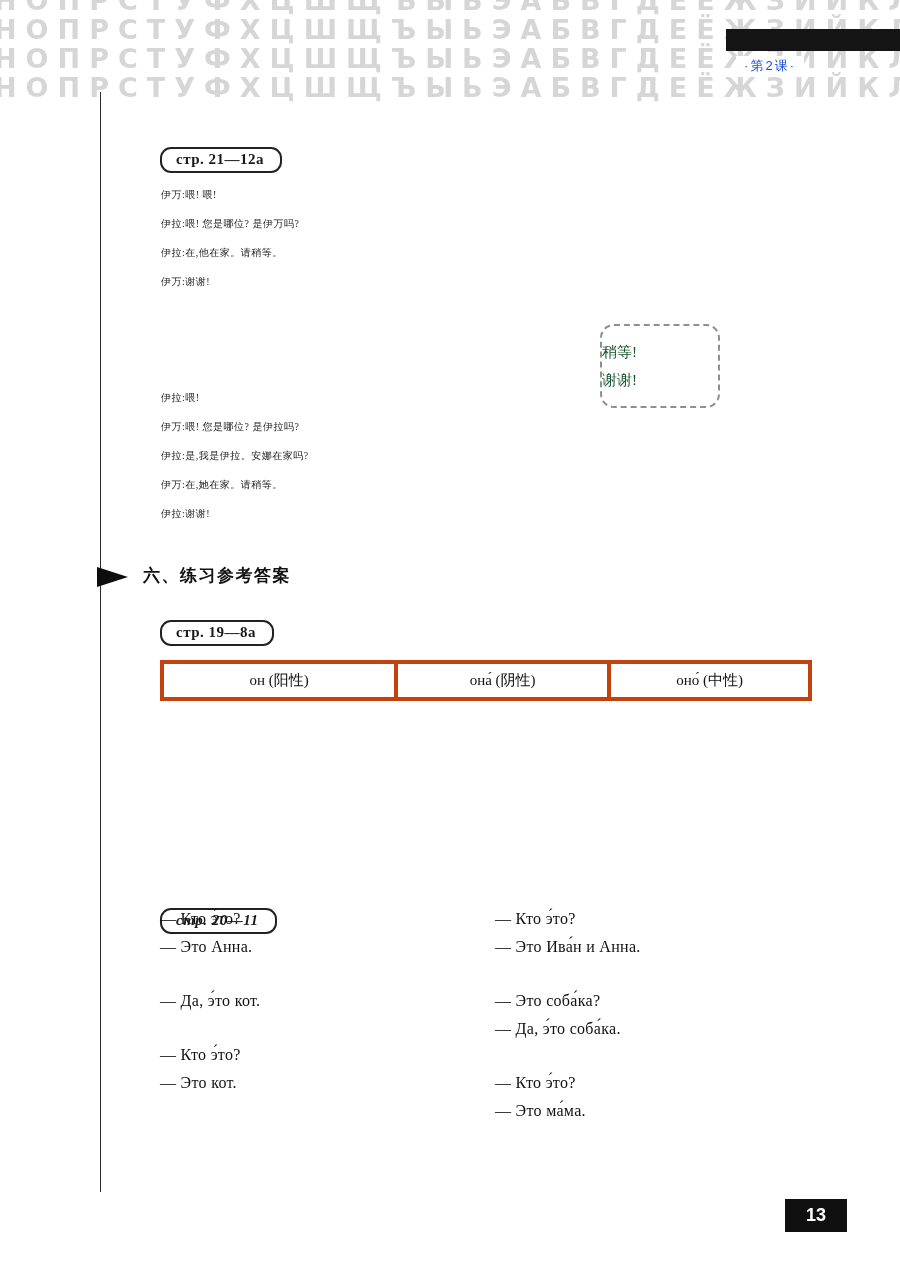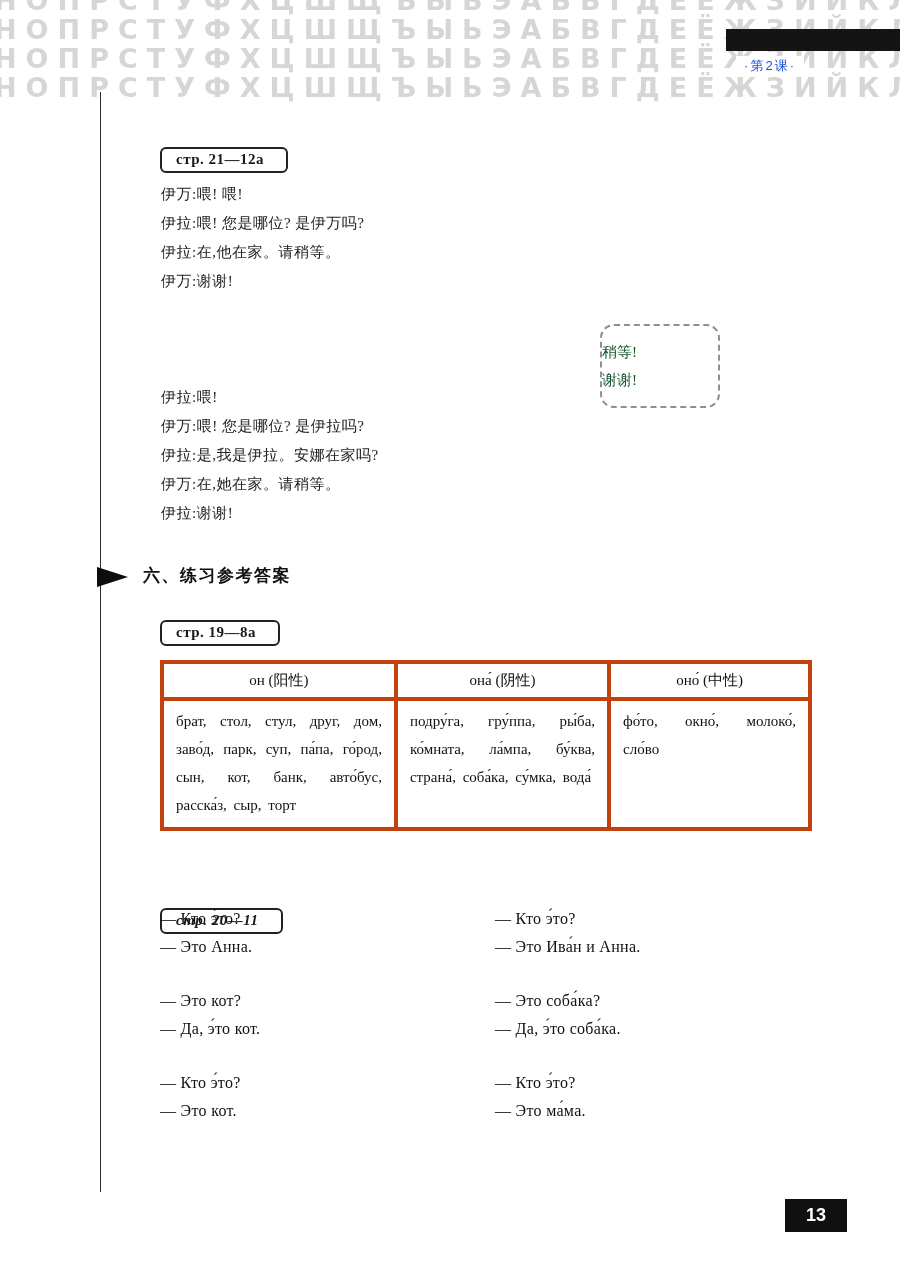--- a/index.html
+++ b/index.html
@@ -14,27 +14,27 @@
   .wm-r1{top:-14px;} .wm-r2{top:15px;} .wm-r3{top:44px;} .wm-r4{top:73px;}
 
   .header-bar{position:absolute;top:29px;left:726px;width:174px;height:22px;background:#141414;z-index:3;}
   .lesson-label{position:absolute;top:56px;right:96px;z-index:3;background:#fff;
                 padding:1px 8px;font-family:"Liberation Sans",sans-serif;
                 font-size:13px;letter-spacing:2px;color:#1d4ed8;}
 
   .vline{position:absolute;left:100px;top:92px;width:1px;height:1100px;background:#2a2a2a;}
 
   
-  .tag{position:absolute;left:160px;border:2px solid #222;border-radius:6px;
-       padding:2px 22px 3px 14px;font-family:"Liberation Serif",serif;
+  .tag{position:absolute;left:160px;border:2px solid #222;border-radius:11px;
+       padding:2px 16px 3px 14px;font-family:"Liberation Serif",serif;
        font-weight:bold;font-size:15px;letter-spacing:0.5px;background:#fff;}
   .tag1{top:147px;} .tag2{top:620px;} .tag3{top:908px;font-style:italic;}
 
   
-  .dialogue{position:absolute;left:161px;font-size:15px;line-height:29px;color:#222;
+  .dialogue{position:absolute;left:161px;font-size:10px;line-height:29px;color:#222;
             font-family:"Liberation Serif",serif;letter-spacing:0.5px;}
   .d1{top:180px;} .d2{top:383px;}
 
   
   .callout{position:absolute;left:600px;top:324px;width:116px;height:80px;
            border:2px dashed #8f8f8f;border-radius:14px;
            display:flex;flex-direction:column;justify-content:center;align-items:flex-start;
            font-size:15px;line-height:28px;color:#14532d;background:#fff;}
 
   
@@ -111,38 +111,32 @@
 
   <div class="tag tag2">стр. 19—8a</div>
 
   <table class="gender-table">
     <tbody>
         <tr>
       <th class="col-m">он (阳性)</th>
       <th class="col-f">она́ (阴性)</th>
       <th class="col-n">оно́ (中性)</th>
     </tr>
-    <tr>
-      <td>брат, стол, стул, друг, дом, заво́д, парк, суп, па́па, го́род, сын, кот, банк, авто́бус, расска́з, сыр, торт</td>
-      <td>подру́га, гру́ппа, ры́ба, ко́мната, ла́мпа, бу́ква, страна́, соба́ка, су́мка, вода́</td>
-      <td>фо́то, окно́, молоко́, сло́во</td>
-    </tr>
   </tbody>
     </table>
 
   <div class="tag tag3">стр. 20—11</div>
 
   <div class="qa">
     <div class="qa-col qa-left">
       <div class="qa-pair">
         <div class="qa-line">— Кто э́то?</div>
         <div class="qa-line">— Это Анна.</div>
       </div>
       <div class="qa-pair">
-        <div class="qa-line">— Это кот?</div>
         <div class="qa-line">— Да, э́то кот.</div>
       </div>
       <div class="qa-pair">
         <div class="qa-line">— Кто э́то?</div>
         <div class="qa-line">— Это кот.</div>
       </div>
     </div>
     <div class="qa-col qa-right">
       <div class="qa-pair">
         <div class="qa-line">— Кто э́то?</div>

